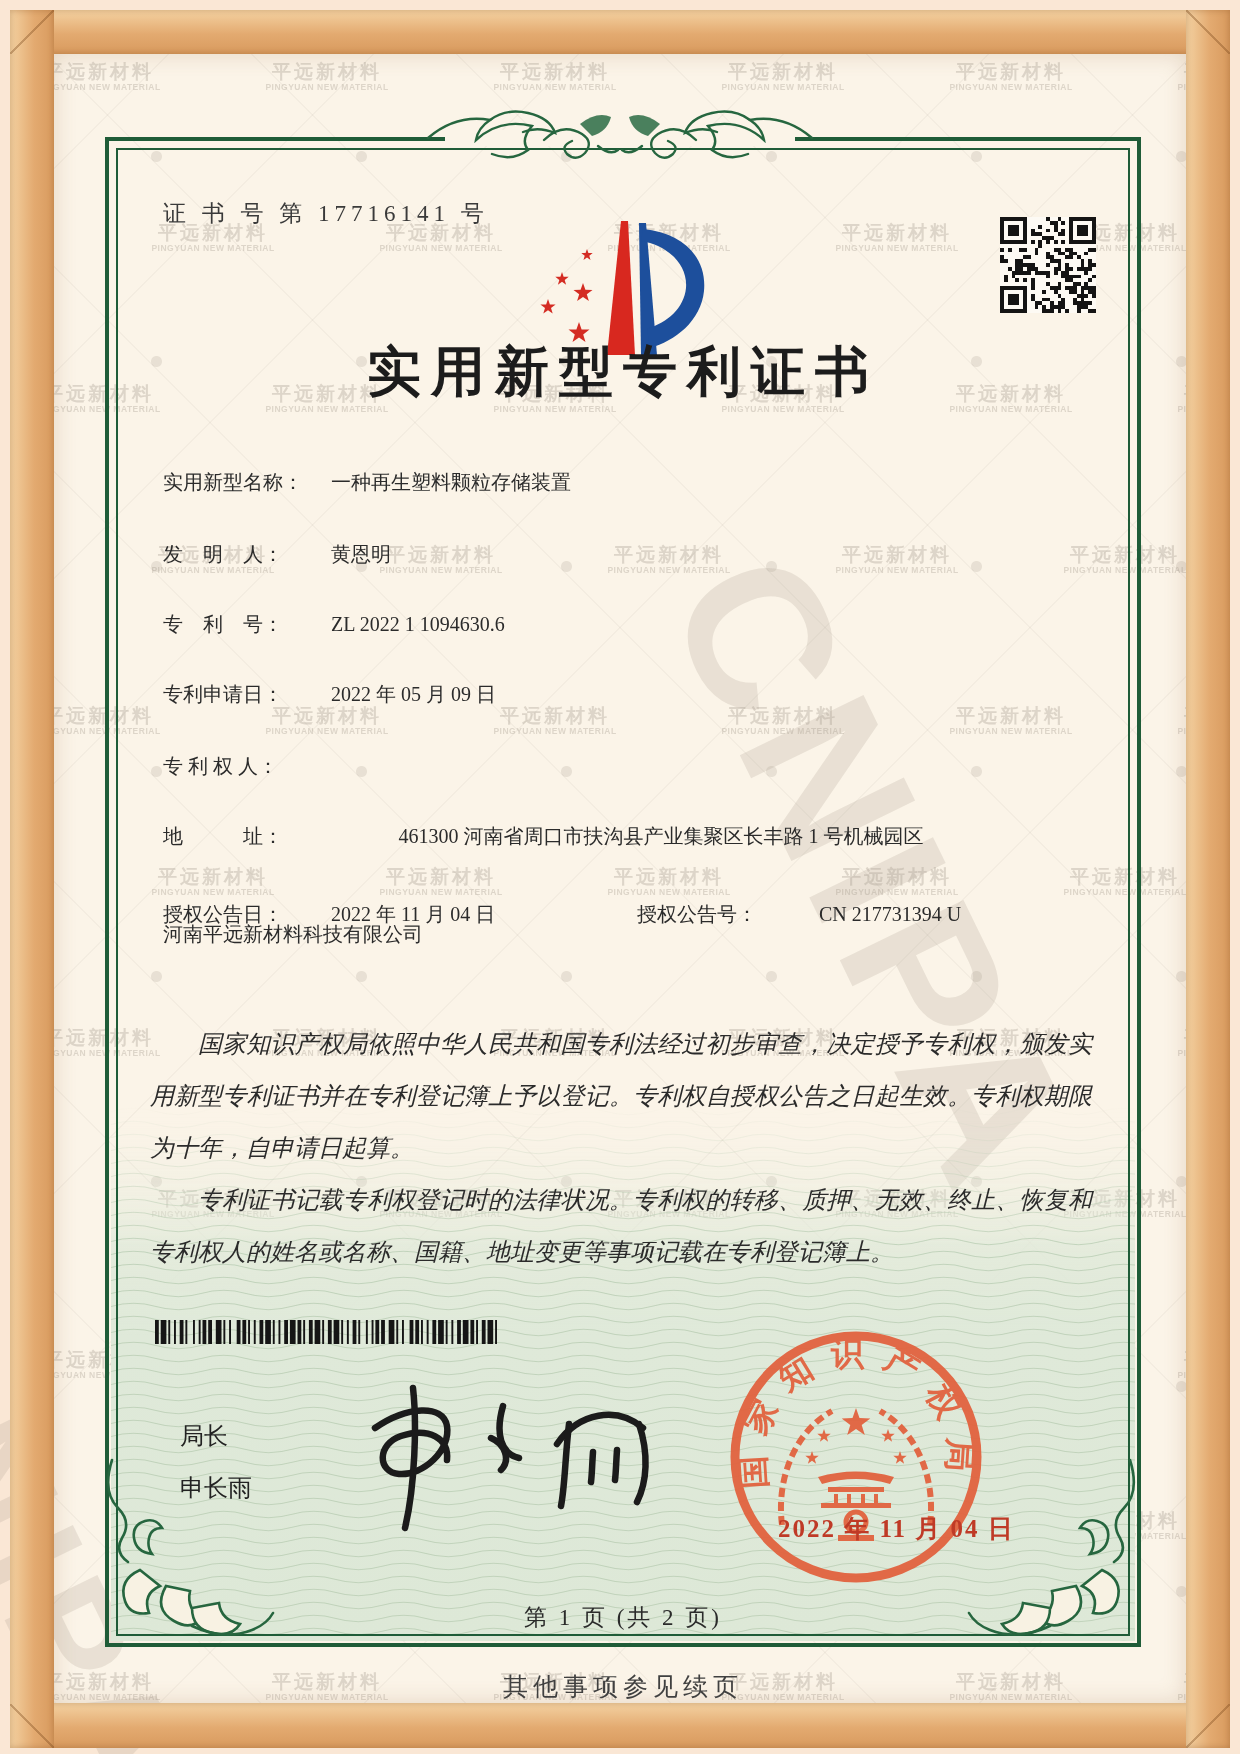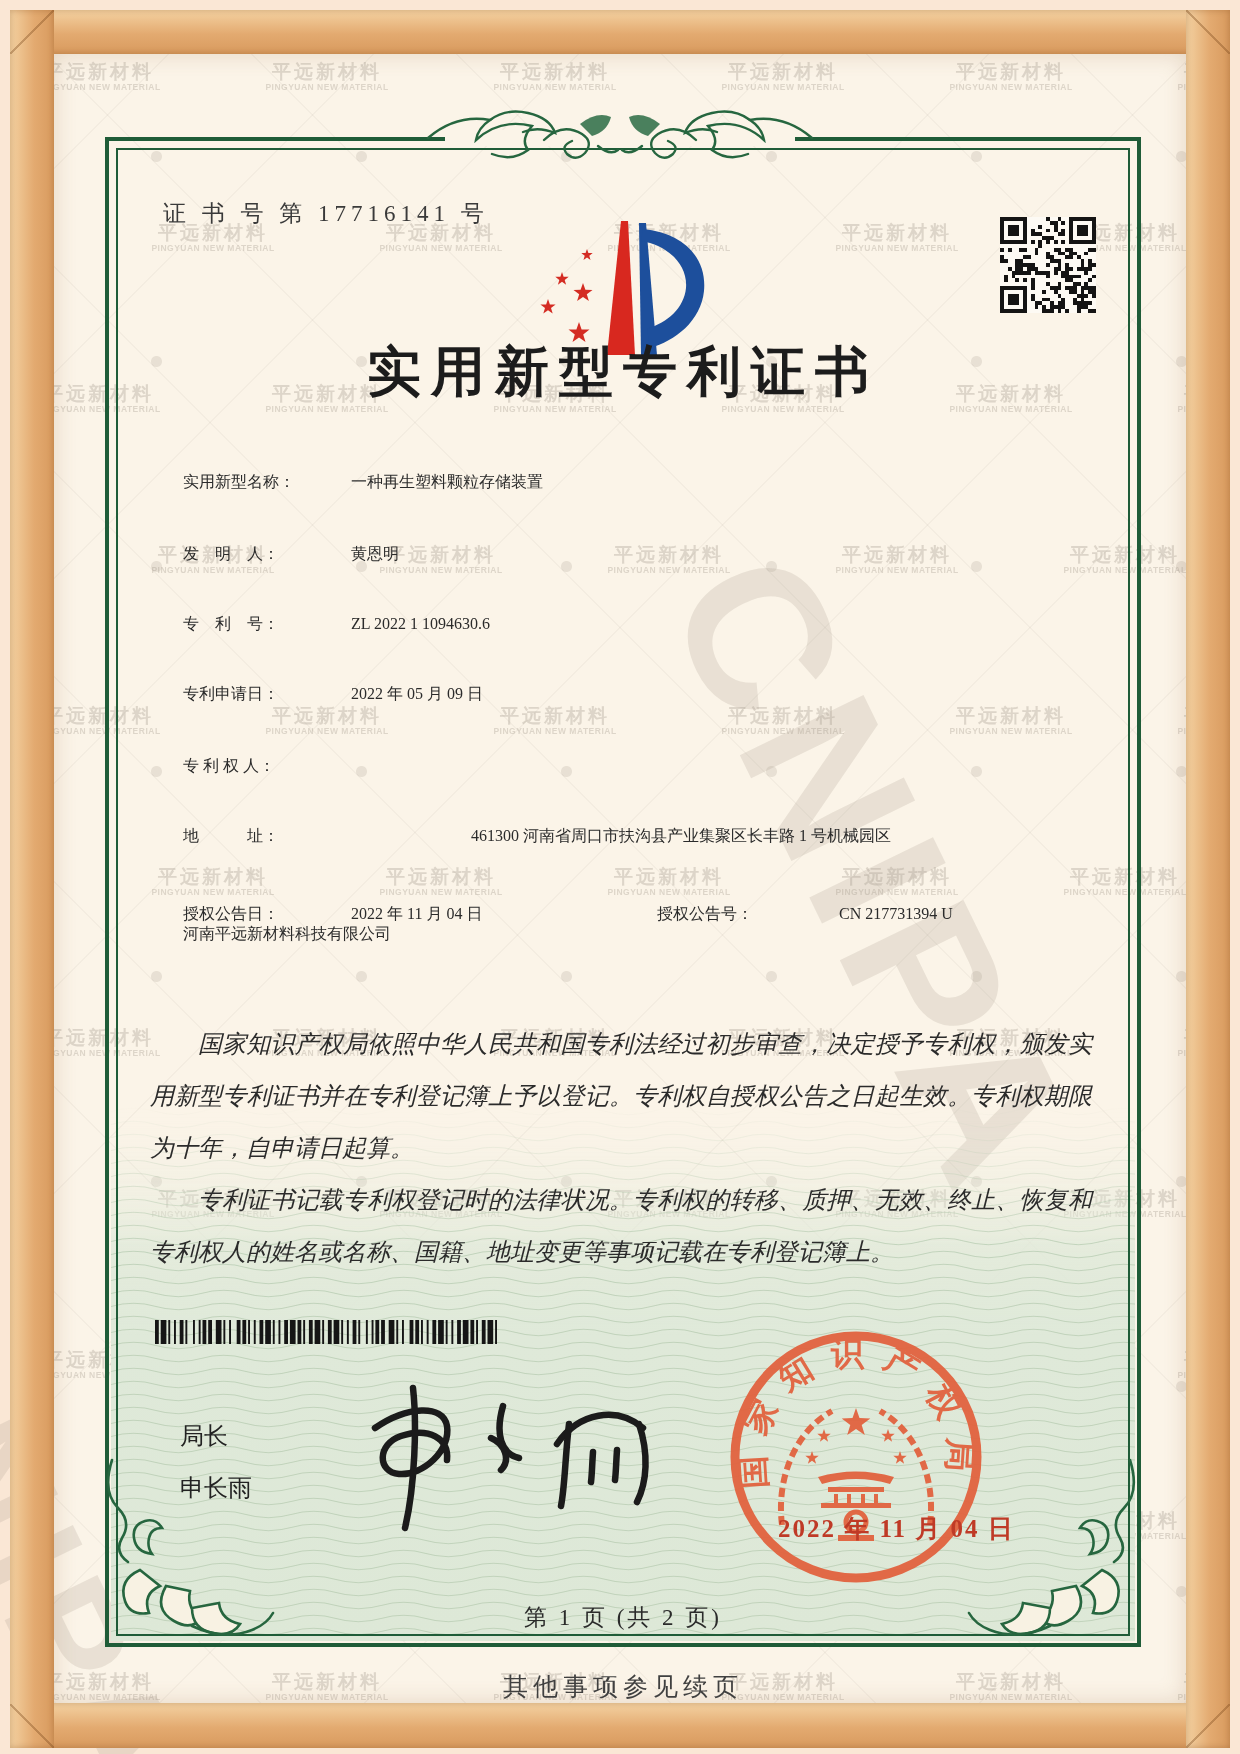--- a/index.html
+++ b/index.html
@@ -61,21 +61,21 @@
       border:4px solid #1f5c38;box-sizing:border-box;}
   .gborder-inner{position:absolute;left:7px;top:7px;right:7px;bottom:7px;border:2px solid #1f5c38;}
   .orn{position:absolute;pointer-events:none;}
   .orn-patch{position:absolute;left:445px;top:130px;width:350px;height:16px;background:#fbf4e8;}
 
   
   .abs{position:absolute;}
   .cert-number{left:163px;top:198px;font-size:23px;letter-spacing:5px;color:#3a3a3a;}
   .title{left:105px;top:336px;width:1036px;text-align:center;font-size:54px;font-weight:bold;
          letter-spacing:10px;color:#1c1c1c;}
-  .field-row{position:absolute;left:163px;width:980px;font-size:16px;display:flex;line-height:44px;margin-left:20px;}
+  .field-row{position:absolute;left:163px;width:980px;font-size:20px;display:flex;line-height:44px;}
   .field-label{display:inline-block;width:168px;flex:0 0 168px;white-space:pre;}
   .field-value{white-space:pre-wrap;}
   .field-row.pair2{left:637px;width:480px;}
   .field-row.pair2 .field-label{width:158px;flex:0 0 158px;}
   .addr .field-value{width:660px;text-align:center;}
   .body-text{left:150px;top:1018px;width:942px;font-size:24px;line-height:52px;text-align:justify;}
   .body-text p{margin:0;text-indent:2em;font-style:italic;}
   .signer{left:180px;font-size:24px;font-family:"Liberation Sans","DejaVu Sans",sans-serif;color:#222;}
   .seal-date{left:778px;top:1512px;font-size:25px;letter-spacing:2px;color:#bf3a26;font-weight:bold;}
   .page-info{left:105px;top:1602px;width:1036px;text-align:center;font-size:23px;letter-spacing:3px;}

